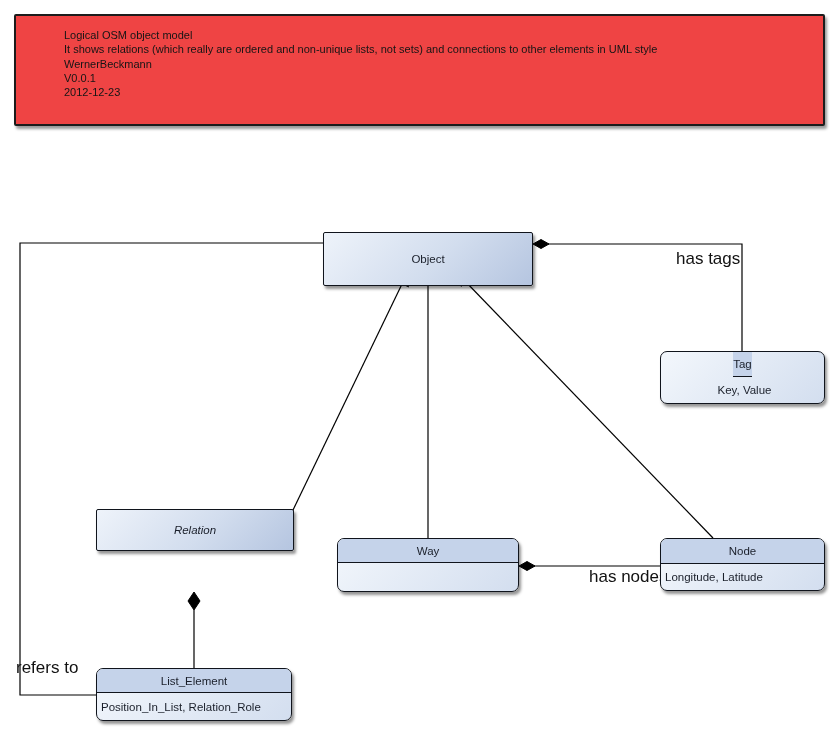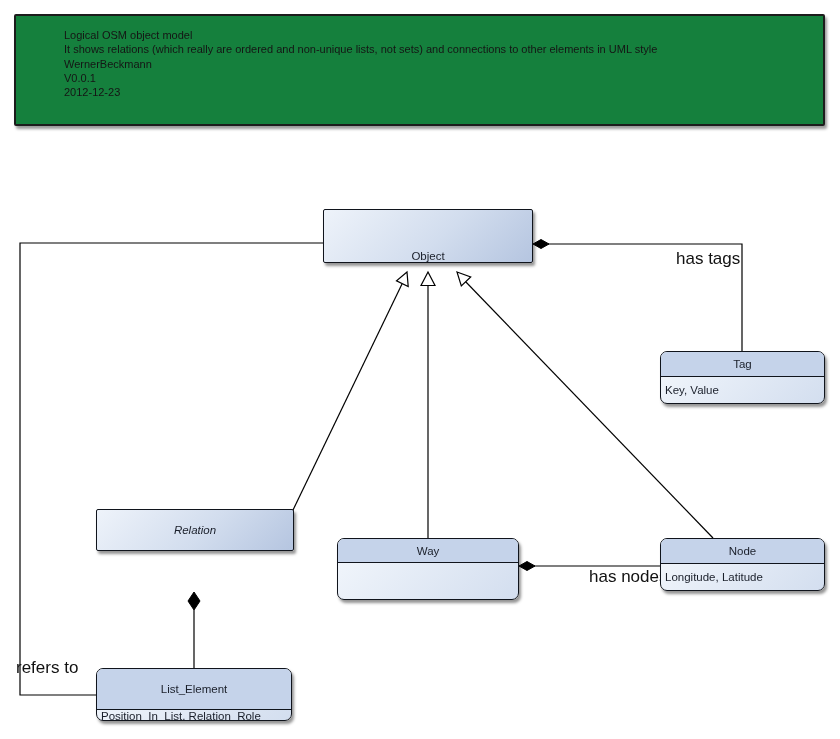--- a/index.html
+++ b/index.html
@@ -11,21 +11,21 @@
     height: 739px;
     background: #ffffff;
     overflow: hidden;
   }
 
   
   .note {
     position: absolute;
     left: 14px; top: 14px;
     width: 811px; height: 112px;
-    background: #15803d;
+    background: #ef4444;
     border: 2px solid #1c1c1c;
     border-radius: 2px;
     box-shadow: 2px 3px 3px rgba(0,0,0,0.40);
     padding: 12px 8px 0 48px;
     font-size: 11px;
     line-height: 14.3px;
     color: #151515;
     white-space: nowrap;
   }
 
@@ -119,41 +119,41 @@
       <polygon points="407,272 408.2,286.5 396.5,280.9"></polygon>
       <polygon points="428,272 421,285.5 435,285.5"></polygon>
       <polygon points="457,272 470.7,276.9 461.3,285.9"></polygon>
     </g>
   </svg>
 
   <div class="edge-label" style="left:676px; top:249px;">has tags</div>
   <div class="edge-label" style="left:589px; top:567px;">has nodes</div>
   <div class="edge-label" style="left:16px; top:658px;">refers to</div>
 
-  <div class="uml plain" style="left:323px; top:209px; width:210px; height:54px;align-items:flex-end;">
+  <div class="uml plain" style="left:323px; top:232px; width:210px; height:54px;">
     <span>Object</span>
   </div>
 
-  <div class="uml comp" style="left:660px; top:351px; width:165px; height:53px;">
+  <div class="uml comp" style="left:660px; top:351px; width:165px; height:53px;align-items:center;">
     <div class="uml-title">Tag</div>
     <div class="uml-attrs">Key, Value</div>
   </div>
 
   <div class="uml plain" style="left:96px; top:509px; width:198px; height:42px;font-style:italic;">
     <span>Relation</span>
   </div>
 
-  <div class="uml comp" style="left:337px; top:538px; width:182px; height:62px;">
+  <div class="uml comp" style="left:337px; top:538px; width:182px; height:54px;">
     <div class="uml-title" style="height:24px;">Way</div>
     <div class="uml-attrs"></div>
   </div>
 
   <div class="uml comp" style="left:660px; top:538px; width:165px; height:53px;">
     <div class="uml-title">Node</div>
     <div class="uml-attrs">Longitude, Latitude</div>
   </div>
 
   <div class="uml comp" style="left:96px; top:668px; width:196px; height:53px;">
-    <div class="uml-title" style="height:41px;">List_Element</div>
+    <div class="uml-title" style="height:24px;">List_Element</div>
     <div class="uml-attrs">Position_In_List, Relation_Role</div>
   </div>
 
 </div>
 
 </body></html>

